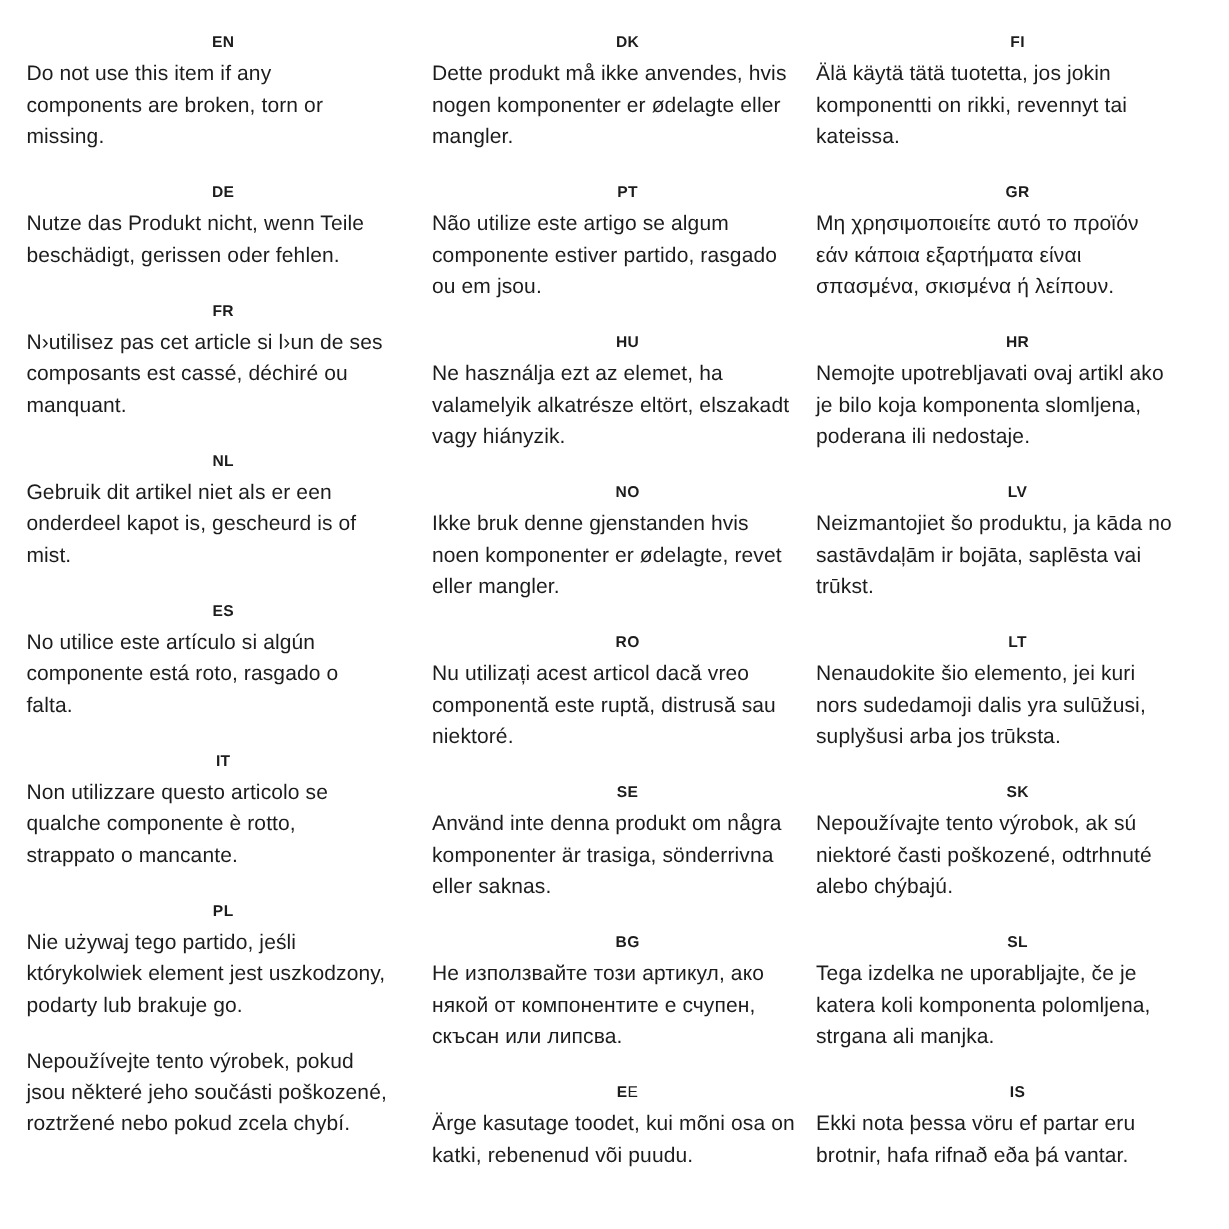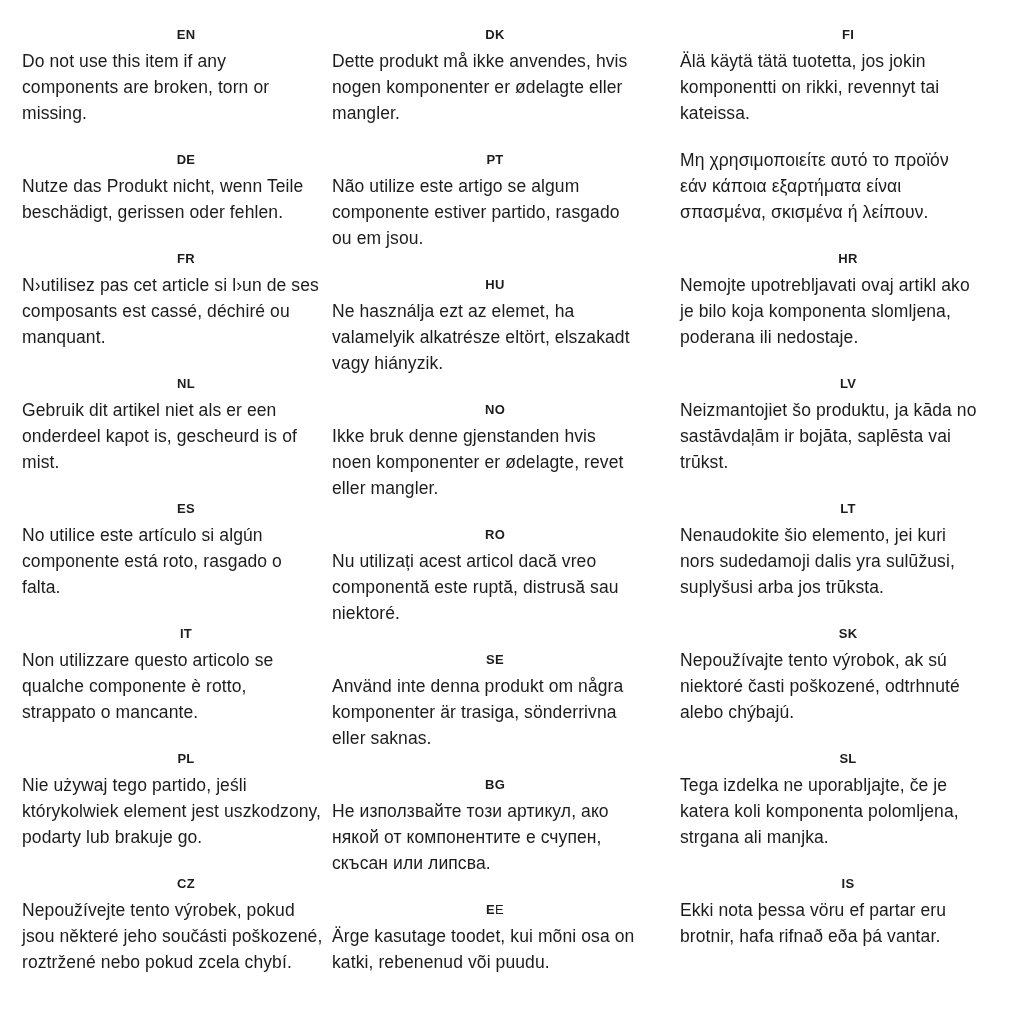--- a/index.html
+++ b/index.html
@@ -19,21 +19,21 @@
     position: absolute;
     top: 22px;
     left: 0;
     width: 1024px;
   }
   .column {
     position: absolute;
     top: 0;
   }
   .column-1 { left: 22px;  width: 328px; }
-  .column-2 { left: 332px; width: 326px; }
+  .column-2 { left: 360px; width: 326px; }
   .column-3 { left: 680px; width: 336px; }
   .lang-section {
     margin: 0 0 21px 0;
   }
   .lang-code {
     margin: 0;
     padding: 0;
     font-size: 13px;
     font-weight: 700;
     line-height: 26px;
@@ -91,21 +91,20 @@
         <div class="text-line">qualche componente è rotto,</div>
         <div class="text-line">strappato o mancante.</div>
       </section>
       <section class="lang-section">
         <h2 class="lang-code"><span class="code-bold">PL</span></h2>
         <div class="text-line">Nie używaj tego partido, jeśli</div>
         <div class="text-line">którykolwiek element jest uszkodzony,</div>
         <div class="text-line">podarty lub brakuje go.</div>
       </section>
       <section class="lang-section">
-        <h2 class="lang-code"><span class="code-bold">CZ</span></h2>
         <div class="text-line">Nepoužívejte tento výrobek, pokud</div>
         <div class="text-line">jsou některé jeho součásti poškozené,</div>
         <div class="text-line">roztržené nebo pokud zcela chybí.</div>
       </section>
     </div>
   <div class="column column-2">
       <section class="lang-section">
         <h2 class="lang-code"><span class="code-bold">DK</span></h2>
         <div class="text-line">Dette produkt må ikke anvendes, hvis</div>
         <div class="text-line">nogen komponenter er ødelagte eller</div>
@@ -154,20 +153,21 @@
       </section>
     </div>
   <div class="column column-3">
       <section class="lang-section">
         <h2 class="lang-code"><span class="code-bold">FI</span></h2>
         <div class="text-line">Älä käytä tätä tuotetta, jos jokin</div>
         <div class="text-line">komponentti on rikki, revennyt tai</div>
         <div class="text-line">kateissa.</div>
       </section>
       <section class="lang-section">
+        <h2 class="lang-code"><span class="code-bold">GR</span></h2>
         <div class="text-line">Μη χρησιμοποιείτε αυτό το προϊόν</div>
         <div class="text-line">εάν κάποια εξαρτήματα είναι</div>
         <div class="text-line">σπασμένα, σκισμένα ή λείπουν.</div>
       </section>
       <section class="lang-section">
         <h2 class="lang-code"><span class="code-bold">HR</span></h2>
         <div class="text-line">Nemojte upotrebljavati ovaj artikl ako</div>
         <div class="text-line">je bilo koja komponenta slomljena,</div>
         <div class="text-line">poderana ili nedostaje.</div>
       </section>

